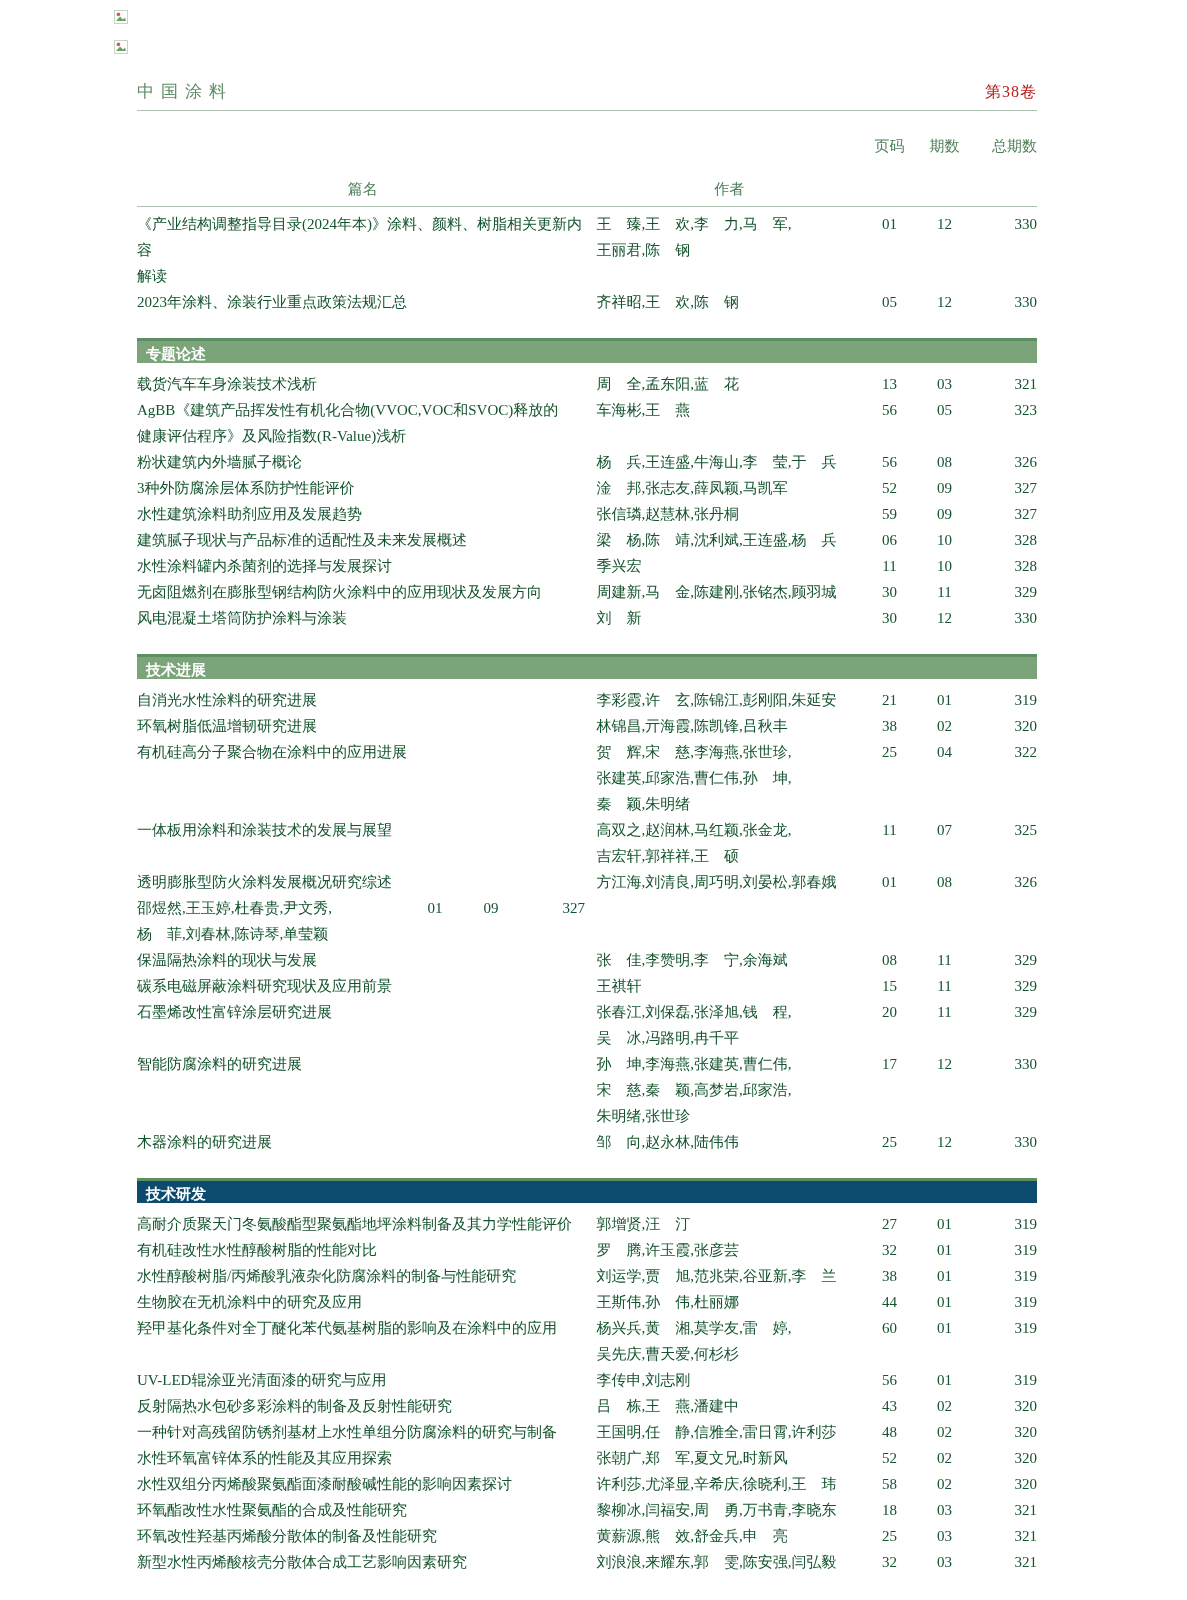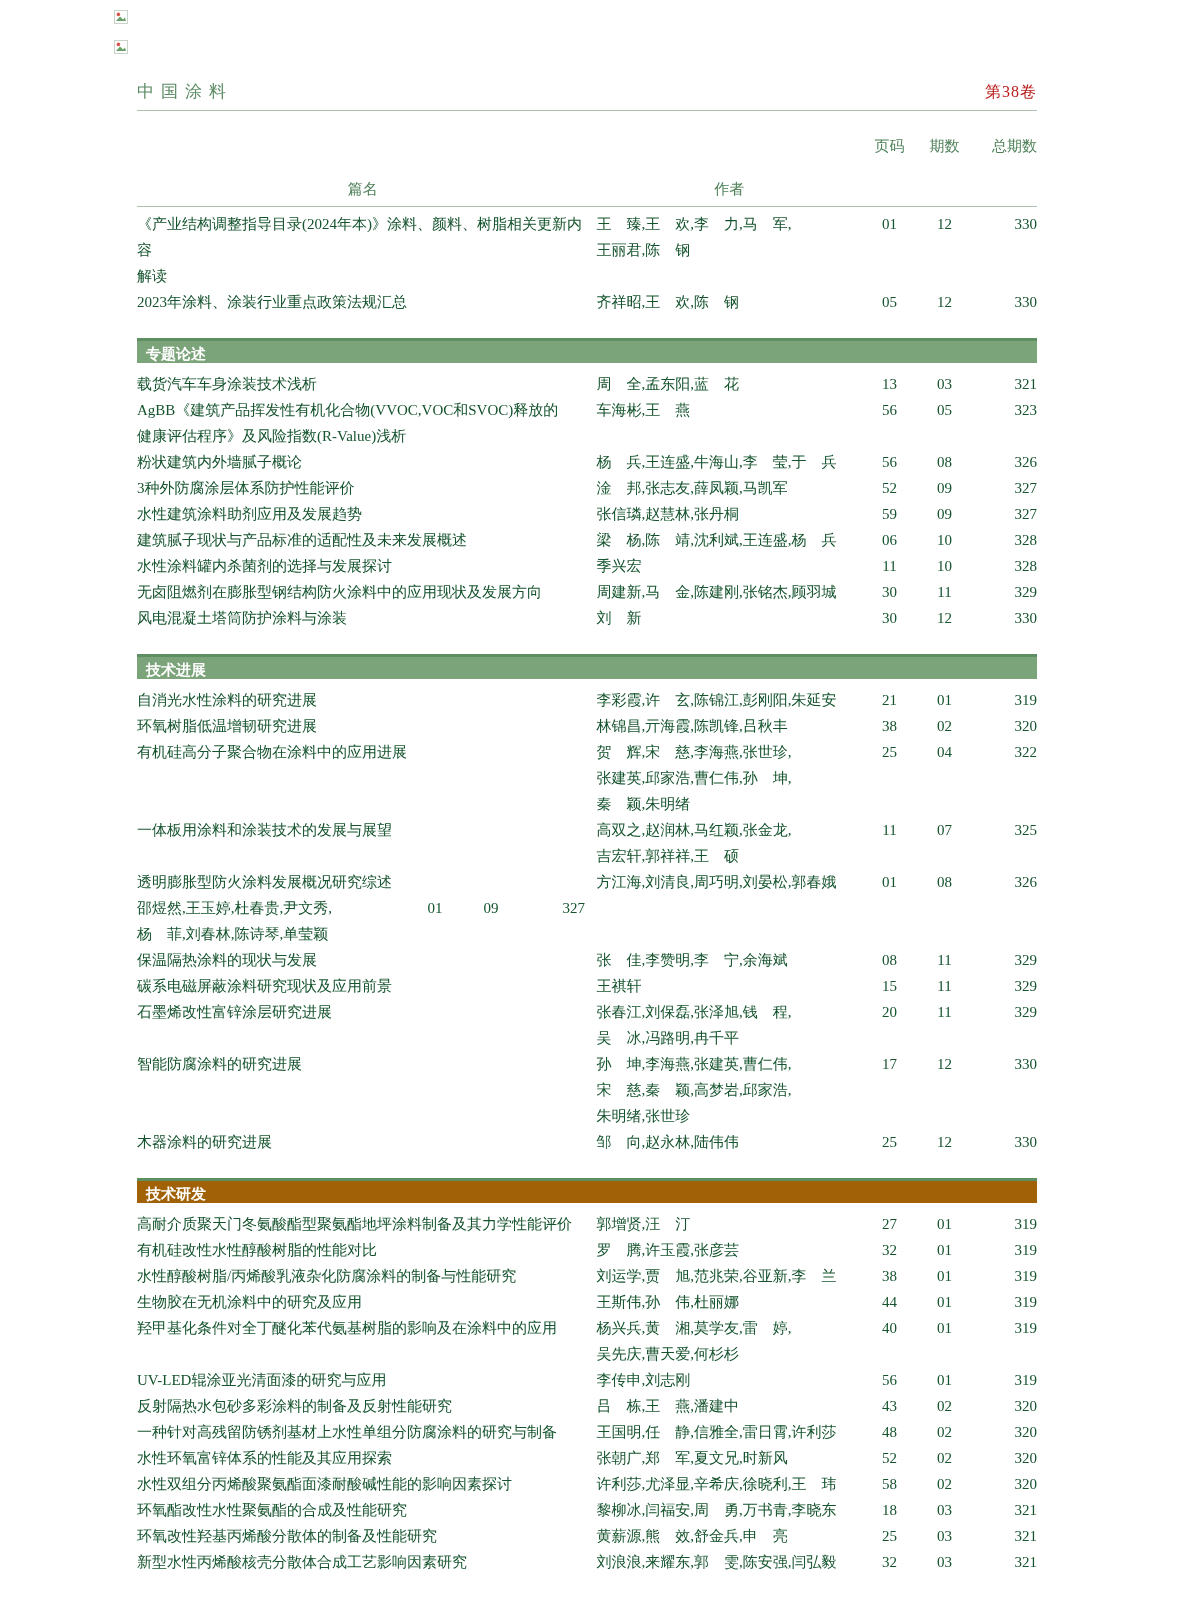--- a/index.html
+++ b/index.html
@@ -236,21 +236,21 @@
           <div class="c-num">12</div>
           <div class="c-num c-total">330</div>
         </div>
         <div class="toc-row">
           <div class="c-title">木器涂料的研究进展</div>
           <div class="c-authors">邹　向,赵永林,陆伟伟</div>
           <div class="c-num">25</div>
           <div class="c-num">12</div>
           <div class="c-num c-total">330</div>
         </div>
-        <div class="section-bar" style="background: #a16207; border-top-color: rgb(94, 143, 98);">
+        <div class="section-bar" style="background: #0c4a6e; border-top-color: rgb(94, 143, 98);">
           <div class="section-label">技术研发</div>
         </div>
         <div class="toc-row">
           <div class="c-title">高耐介质聚天门冬氨酸酯型聚氨酯地坪涂料制备及其力学性能评价</div>
           <div class="c-authors">郭增贤,汪　汀</div>
           <div class="c-num">27</div>
           <div class="c-num">01</div>
           <div class="c-num c-total">319</div>
         </div>
         <div class="toc-row">
@@ -271,21 +271,21 @@
           <div class="c-title">生物胶在无机涂料中的研究及应用</div>
           <div class="c-authors">王斯伟,孙　伟,杜丽娜</div>
           <div class="c-num">44</div>
           <div class="c-num">01</div>
           <div class="c-num c-total">319</div>
         </div>
         <div class="toc-row">
           <div class="c-title">羟甲基化条件对全丁醚化苯代氨基树脂的影响及在涂料中的应用</div>
           <div class="c-authors">杨兴兵,黄　湘,莫学友,雷　婷,
 吴先庆,曹天爱,何杉杉</div>
-          <div class="c-num">40</div>
+          <div class="c-num">60</div>
           <div class="c-num">01</div>
           <div class="c-num c-total">319</div>
         </div>
         <div class="toc-row">
           <div class="c-title">UV-LED辊涂亚光清面漆的研究与应用</div>
           <div class="c-authors">李传申,刘志刚</div>
           <div class="c-num">56</div>
           <div class="c-num">01</div>
           <div class="c-num c-total">319</div>
         </div>

